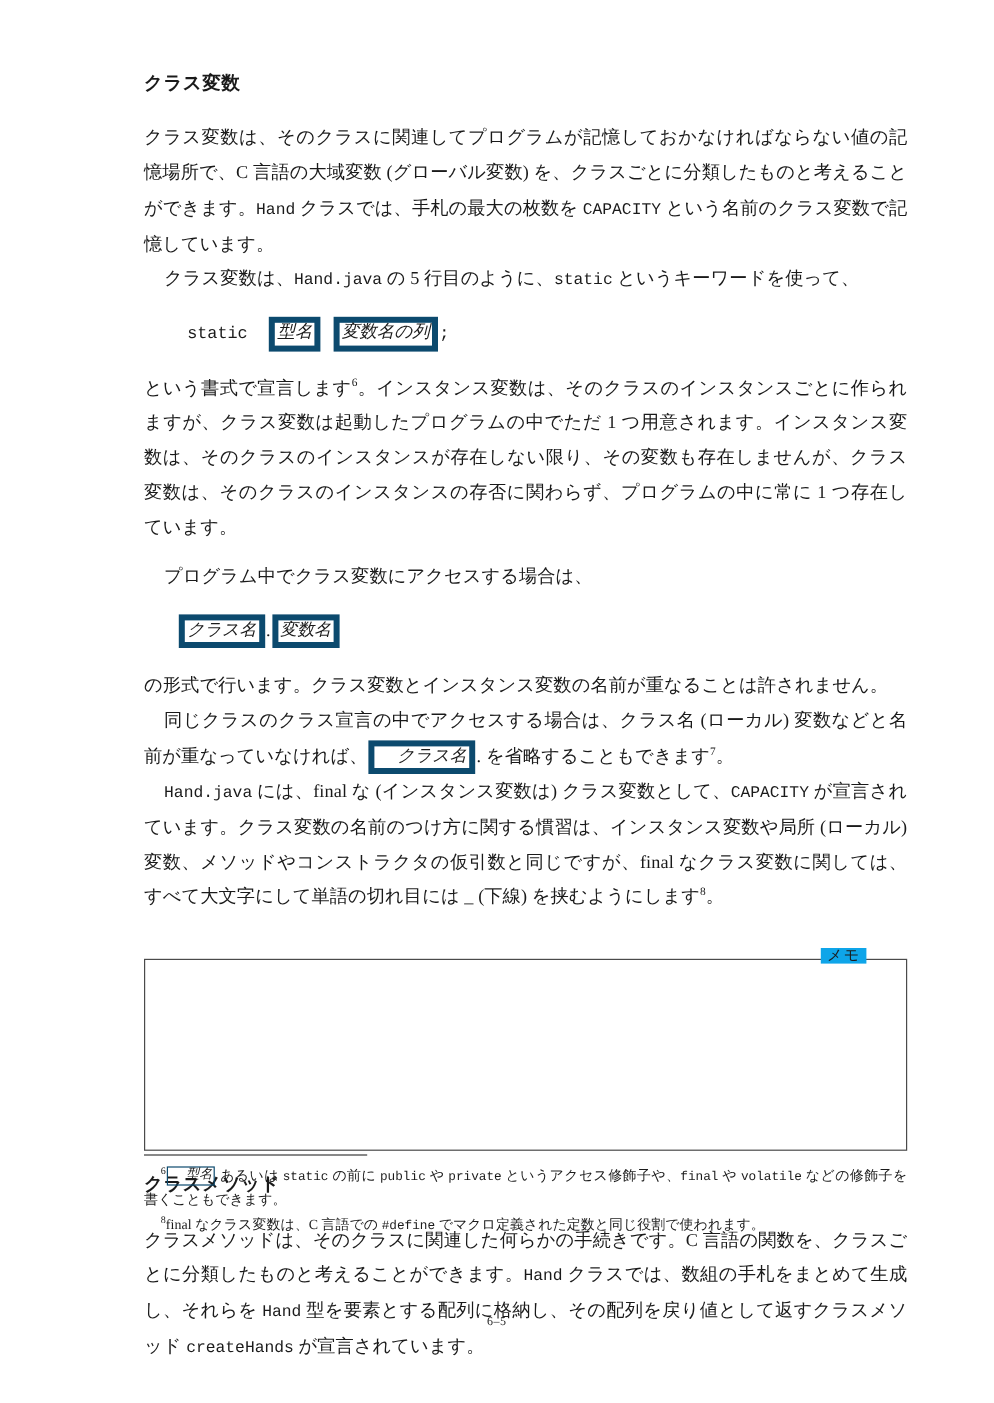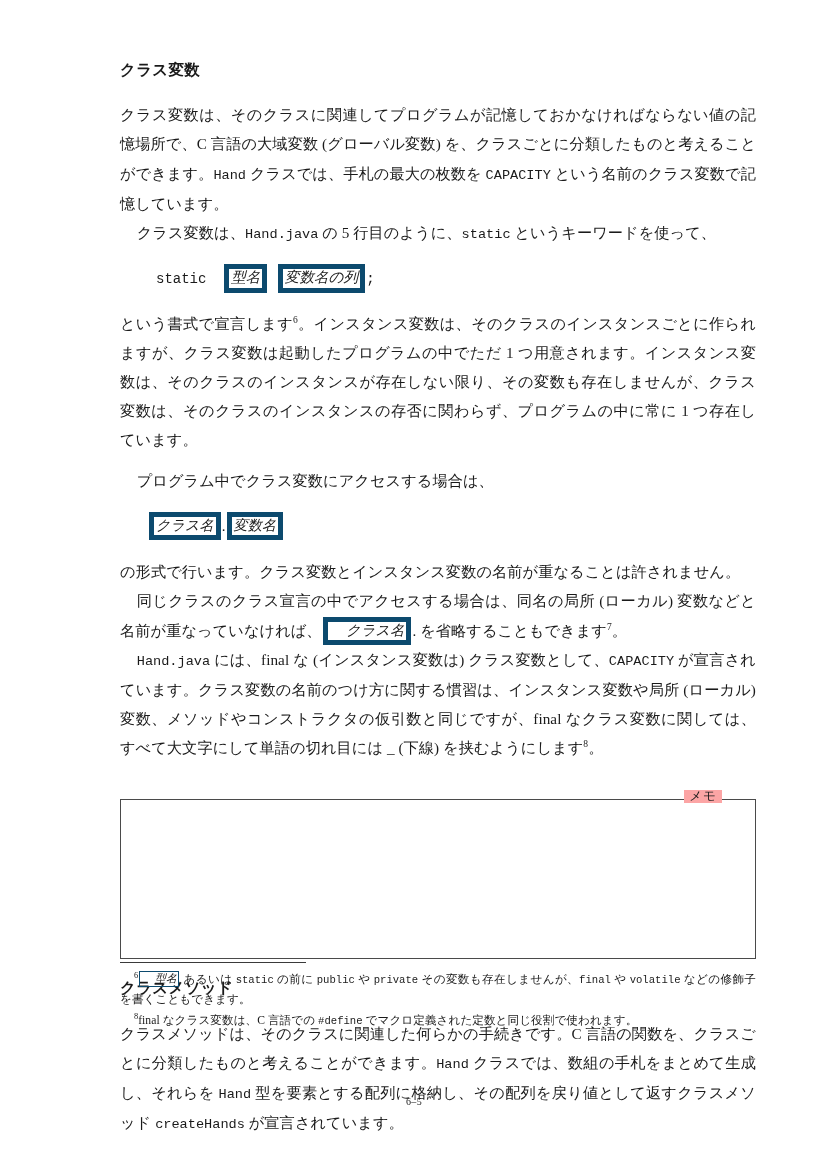--- a/index.html
+++ b/index.html
@@ -104,21 +104,21 @@
     right: 0;
     height: 160px;
     border: 1px solid #4a4a4a;
     box-sizing: border-box;
     background: #fff;
   }
   .memo-label {
     position: absolute;
     right: 34px;
     top: 0px;
-    background: #fca5a5;
+    background: #0ea5e9;
     padding: 0 5px;
     font-size: 12.6px;
     line-height: 1;
     letter-spacing: 0.08em;
     color: #1a1a1a;
   }
 
   .footnotes {
     position: absolute;
     left: 120px;
@@ -181,41 +181,41 @@
     <p class="body-text"><span>という書式で宣言します</span><span class="sup">6</span><span>。インスタンス変数は、そのクラスのインスタンスごとに作られますが、クラス変数は起動したプログラムの中でただ 1 つ用意されます。インスタンス変数は、そのクラスのインスタンスが存在しない限り、その変数も存在しませんが、クラス変数は、そのクラスのインスタンスの存否に関わらず、プログラムの中に常に 1 つ存在しています。</span></p>
 
     <div class="gap-sm"></div>
 
     <p class="body-text indent">プログラム中でクラス変数にアクセスする場合は、</p>
 
     <div class="access-line"><span class="box-term">クラス名</span><span>.</span><span class="box-term">変数名</span></div>
 
     <p class="body-text">の形式で行います。クラス変数とインスタンス変数の名前が重なることは許されません。</p>
 
-    <p class="body-text indent"><span>同じクラスのクラス宣言の中でアクセスする場合は、同名の局所 (ローカル) 変数などと名前が重なっていなければ、</span><span class="box-term">クラス名</span><span>. を省略することもできます</span><span class="sup">7</span><span>。</span></p>
+    <p class="body-text indent"><span>同じクラスのクラス宣言の中でアクセスする場合は、クラス名 (ローカル) 変数などと名前が重なっていなければ、</span><span class="box-term">クラス名</span><span>. を省略することもできます</span><span class="sup">7</span><span>。</span></p>
 
     <p class="body-text indent"><span class="mono">Hand.java</span><span> には、final な (インスタンス変数は) クラス変数として、</span><span class="mono">CAPACITY</span><span> が宣言されています。クラス変数の名前のつけ方に関する慣習は、インスタンス変数や局所 (ローカル) 変数、メソッドやコンストラクタの仮引数と同じですが、final なクラス変数に関しては、すべて大文字にして単語の切れ目には _ (下線) を挟むようにします</span><span class="sup">8</span><span>。</span></p>
 
     <div class="memo-wrap">
       <div class="memo-box"></div>
       <div class="memo-label">メモ</div>
     </div>
 
     <div class="gap-md"></div>
 
     <h2 class="section-heading second">クラスメソッド</h2>
 
     <p class="body-text"><span>クラスメソッドは、そのクラスに関連した何らかの手続きです。C 言語の関数を、クラスごとに分類したものと考えることができます。</span><span class="mono">Hand</span><span> クラスでは、数組の手札をまとめて生成し、それらを </span><span class="mono">Hand</span><span> 型を要素とする配列に格納し、その配列を戻り値として返すクラスメソッド </span><span class="mono">createHands</span><span> が宣言されています。</span></p>
 
   </div>
 
   <div class="footnotes">
     <div class="footnote-rule"></div>
 
-    <p class="footnote fn-first"><span class="fn-mark">6</span><span class="box-term">型名</span><span> あるいは </span><span class="mono">static</span><span> の前に </span><span class="mono">public</span><span> や </span><span class="mono">private</span><span> その変数も存在しませんが、</span><span class="mono">final</span><span> や </span><span class="mono">volatile</span><span> などの修飾子を書くこともできます。</span></p>
+    <p class="footnote fn-first"><span class="fn-mark">6</span><span class="box-term">型名</span><span> あるいは </span><span class="mono">static</span><span> の前に </span><span class="mono">public</span><span> や </span><span class="mono">private</span><span> というアクセス修飾子や、</span><span class="mono">final</span><span> や </span><span class="mono">volatile</span><span> などの修飾子を書くこともできます。</span></p>
 
 
     <p class="footnote fn-first"><span class="fn-mark">8</span><span>final なクラス変数は、C 言語での </span><span class="mono">#define</span><span> でマクロ定義された定数と同じ役割で使われます。</span></p>
   </div>
 
   <div class="page-number">6–5</div>
 
 </div>
 
 </body></html>

